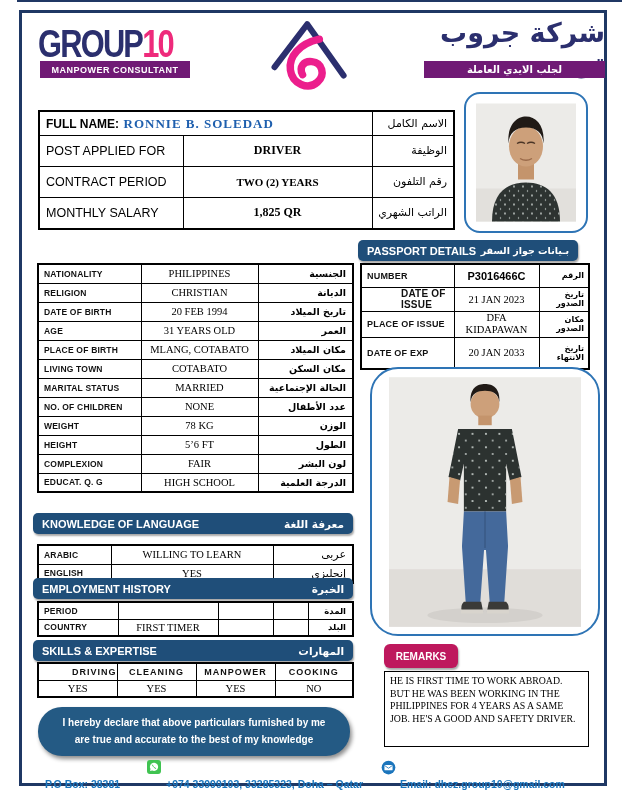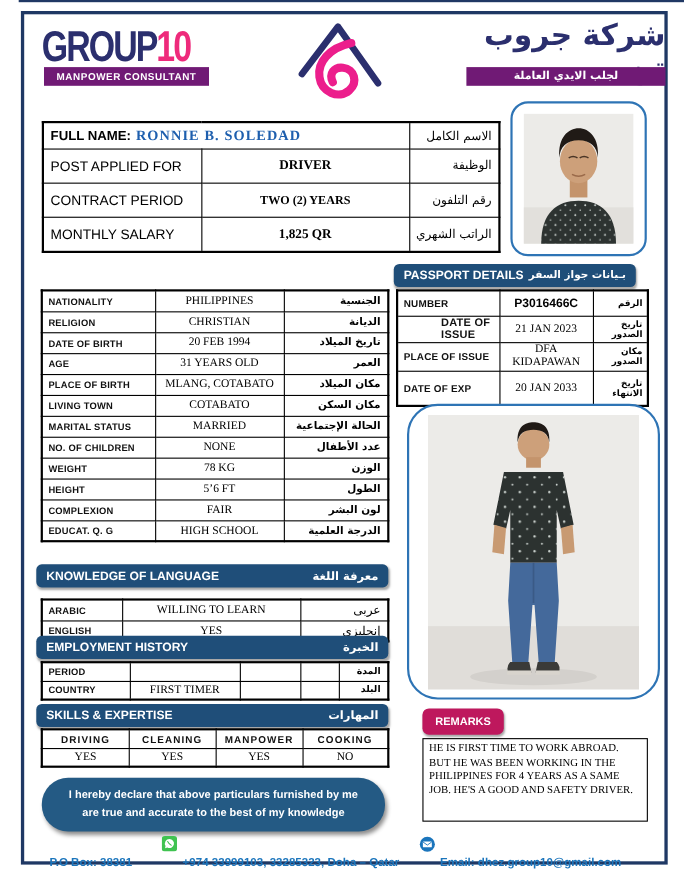--- a/index.html
+++ b/index.html
@@ -282,21 +282,21 @@
   </div>
   <table style="left:37px;top:662px;width:315px;border-width:2px;">
     <colgroup>
         <col style="width:79px">
         <col style="width:79px">
         <col style="width:79px">
         <col style="width:78px">
       </colgroup>
     <tbody>
         <tr style="height:17px;">
-      <td class="lbl-sm" style="text-align:center;padding-left:0;letter-spacing:1px;font-size:9px;">DRIVING</td>
+      <td class="lbl-sm" style="text-align:right;padding-left:0;letter-spacing:1px;font-size:9px;">DRIVING</td>
       <td class="lbl-sm" style="text-align:center;padding-left:0;letter-spacing:1px;font-size:9px;">CLEANING</td>
       <td class="lbl-sm" style="text-align:center;padding-left:0;letter-spacing:1px;font-size:9px;">MANPOWER</td>
       <td class="lbl-sm" style="text-align:center;padding-left:0;letter-spacing:1px;font-size:9px;">COOKING</td>
     </tr>
     <tr style="height:17px;">
       <td class="val-c">YES</td>
       <td class="val-c">YES</td>
       <td class="val-c">YES</td>
       <td class="val-c">NO</td>
     </tr>

